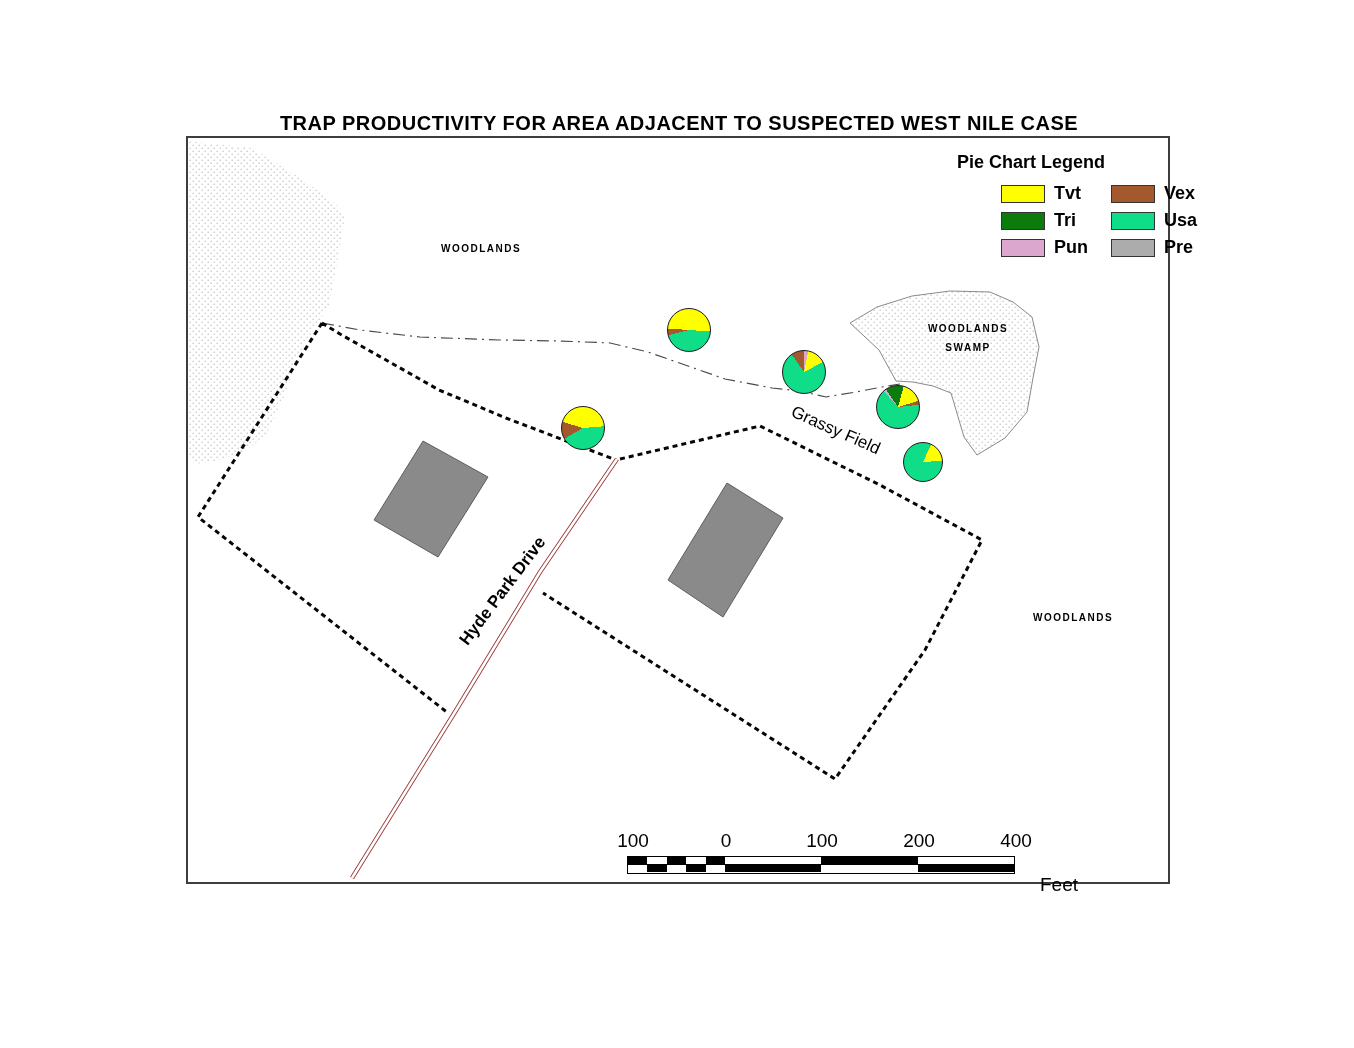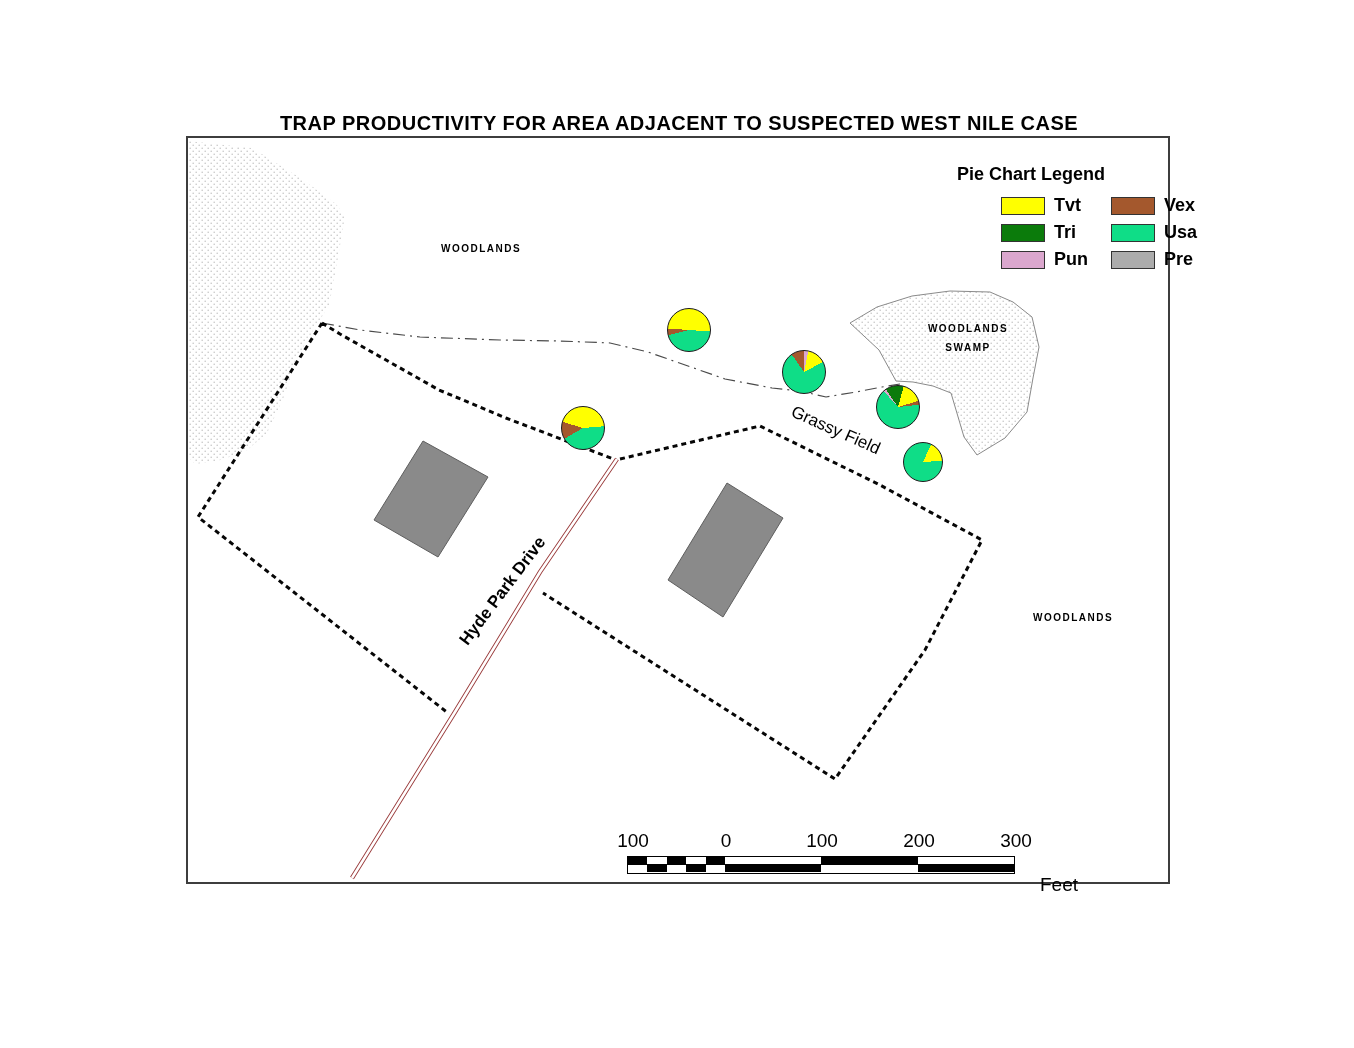--- a/index.html
+++ b/index.html
@@ -8,21 +8,21 @@
   .abs{position:absolute;}
   .map-title{left:186px;top:100px;width:986px;text-align:center;font-size:20px;font-weight:bold;
              letter-spacing:.5px;white-space:nowrap;margin-top:12px;}
   .frame{left:186px;top:136px;width:984px;height:748px;border:2px solid #3d3d3d;box-sizing:border-box;background:#fff;}
   .map-svg{left:188px;top:138px;}
   .area-label{font-size:10px;font-weight:bold;letter-spacing:1.5px;white-space:nowrap;}
   .swamp-label{left:898px;top:319px;width:140px;text-align:center;line-height:19px;}
   .grassy{left:796px;top:402px;font-size:17px;white-space:nowrap;transform:rotate(24deg);transform-origin:0 0;}
   .road-label{left:470px;top:630px;height:18px;font-size:17px;font-weight:bold;white-space:nowrap;
               transform:rotate(-53deg);transform-origin:0 100%;}
-  .legend{left:957px;top:164px;width:215px;}
+  .legend{left:957px;top:152px;width:215px;}
   .legend-title{font-size:18px;font-weight:bold;white-space:nowrap;}
   .legend-grid{margin-top:10px;display:grid;grid-template-columns:110px 105px;row-gap:6px;}
   .legend-item{display:flex;align-items:center;gap:9px;padding-left:44px;}
   .swatch{width:44px;height:18px;border:1px solid #333;box-sizing:border-box;flex:0 0 auto;}
   .legend-label{font-size:18px;font-weight:bold;}
   .pie{position:absolute;border-radius:50%;border:1px solid #1a1a1a;box-sizing:border-box;}
   .scale-label{top:830px;width:60px;text-align:center;font-size:19px;white-space:nowrap;}
   .scale-unit{left:1040px;top:830px;width:70px;text-align:left;font-size:19px;margin-top:44px;}
   .scale-bar{left:627px;top:856px;width:386px;height:16px;border:1px solid #000;box-sizing:content-box;}
   .sb-row{display:flex;height:7px;}
@@ -104,21 +104,21 @@
           <span class="swatch" style="background: rgb(172, 172, 172);"></span>
           <span class="legend-label">Pre</span>
         </div>
       </div>
   </div>
 
   <span class="abs scale-label" style="left:603px;">100</span>
   <span class="abs scale-label" style="left:696px;">0</span>
   <span class="abs scale-label" style="left:792px;">100</span>
   <span class="abs scale-label" style="left:889px;">200</span>
-  <span class="abs scale-label" style="left:986px;">300</span>
+  <span class="abs scale-label" style="left:986px;">400</span>
   <span class="abs scale-unit">Feet</span>
 
   <div class="abs scale-bar">
       <div class="sb-row">
         <div style="width: 19.4px; background: rgb(0, 0, 0);"></div>
         <div style="width: 19.4px; background: rgb(255, 255, 255);"></div>
         <div style="width: 19.4px; background: rgb(0, 0, 0);"></div>
         <div style="width: 19.4px; background: rgb(255, 255, 255);"></div>
         <div style="width: 19.4px; background: rgb(0, 0, 0);"></div>
         <div style="width: 96.3333px; background: rgb(255, 255, 255);"></div>

